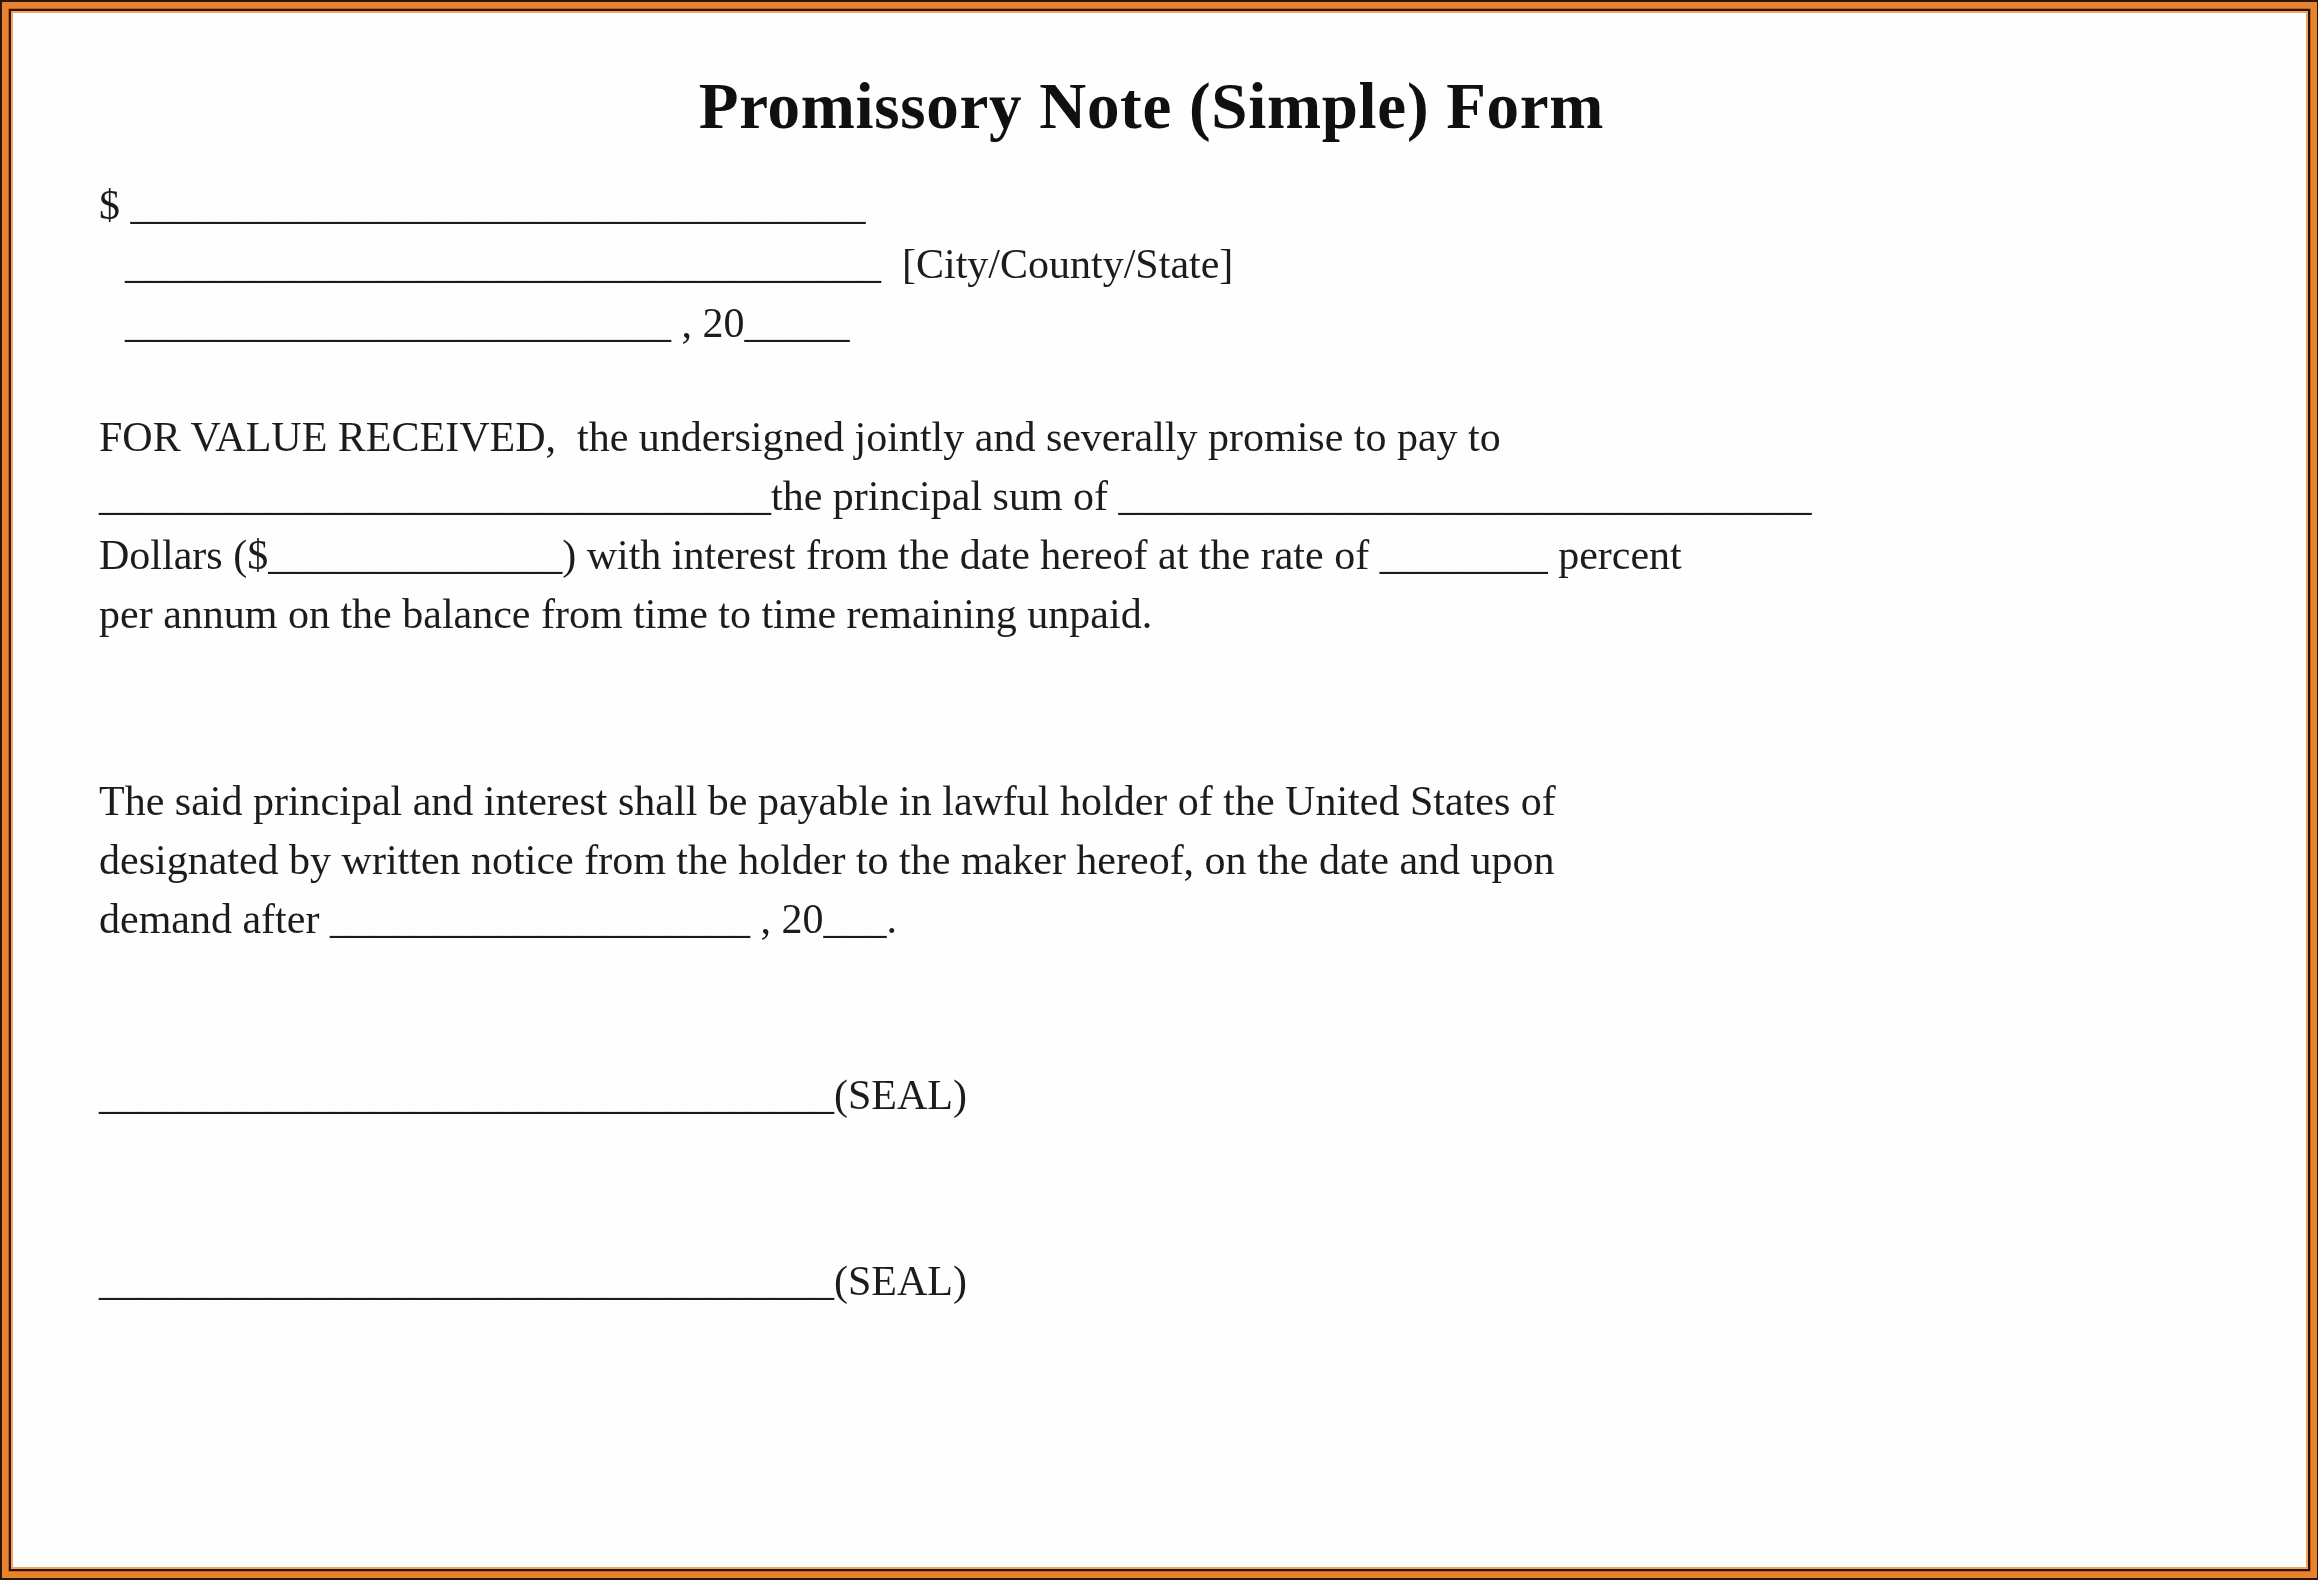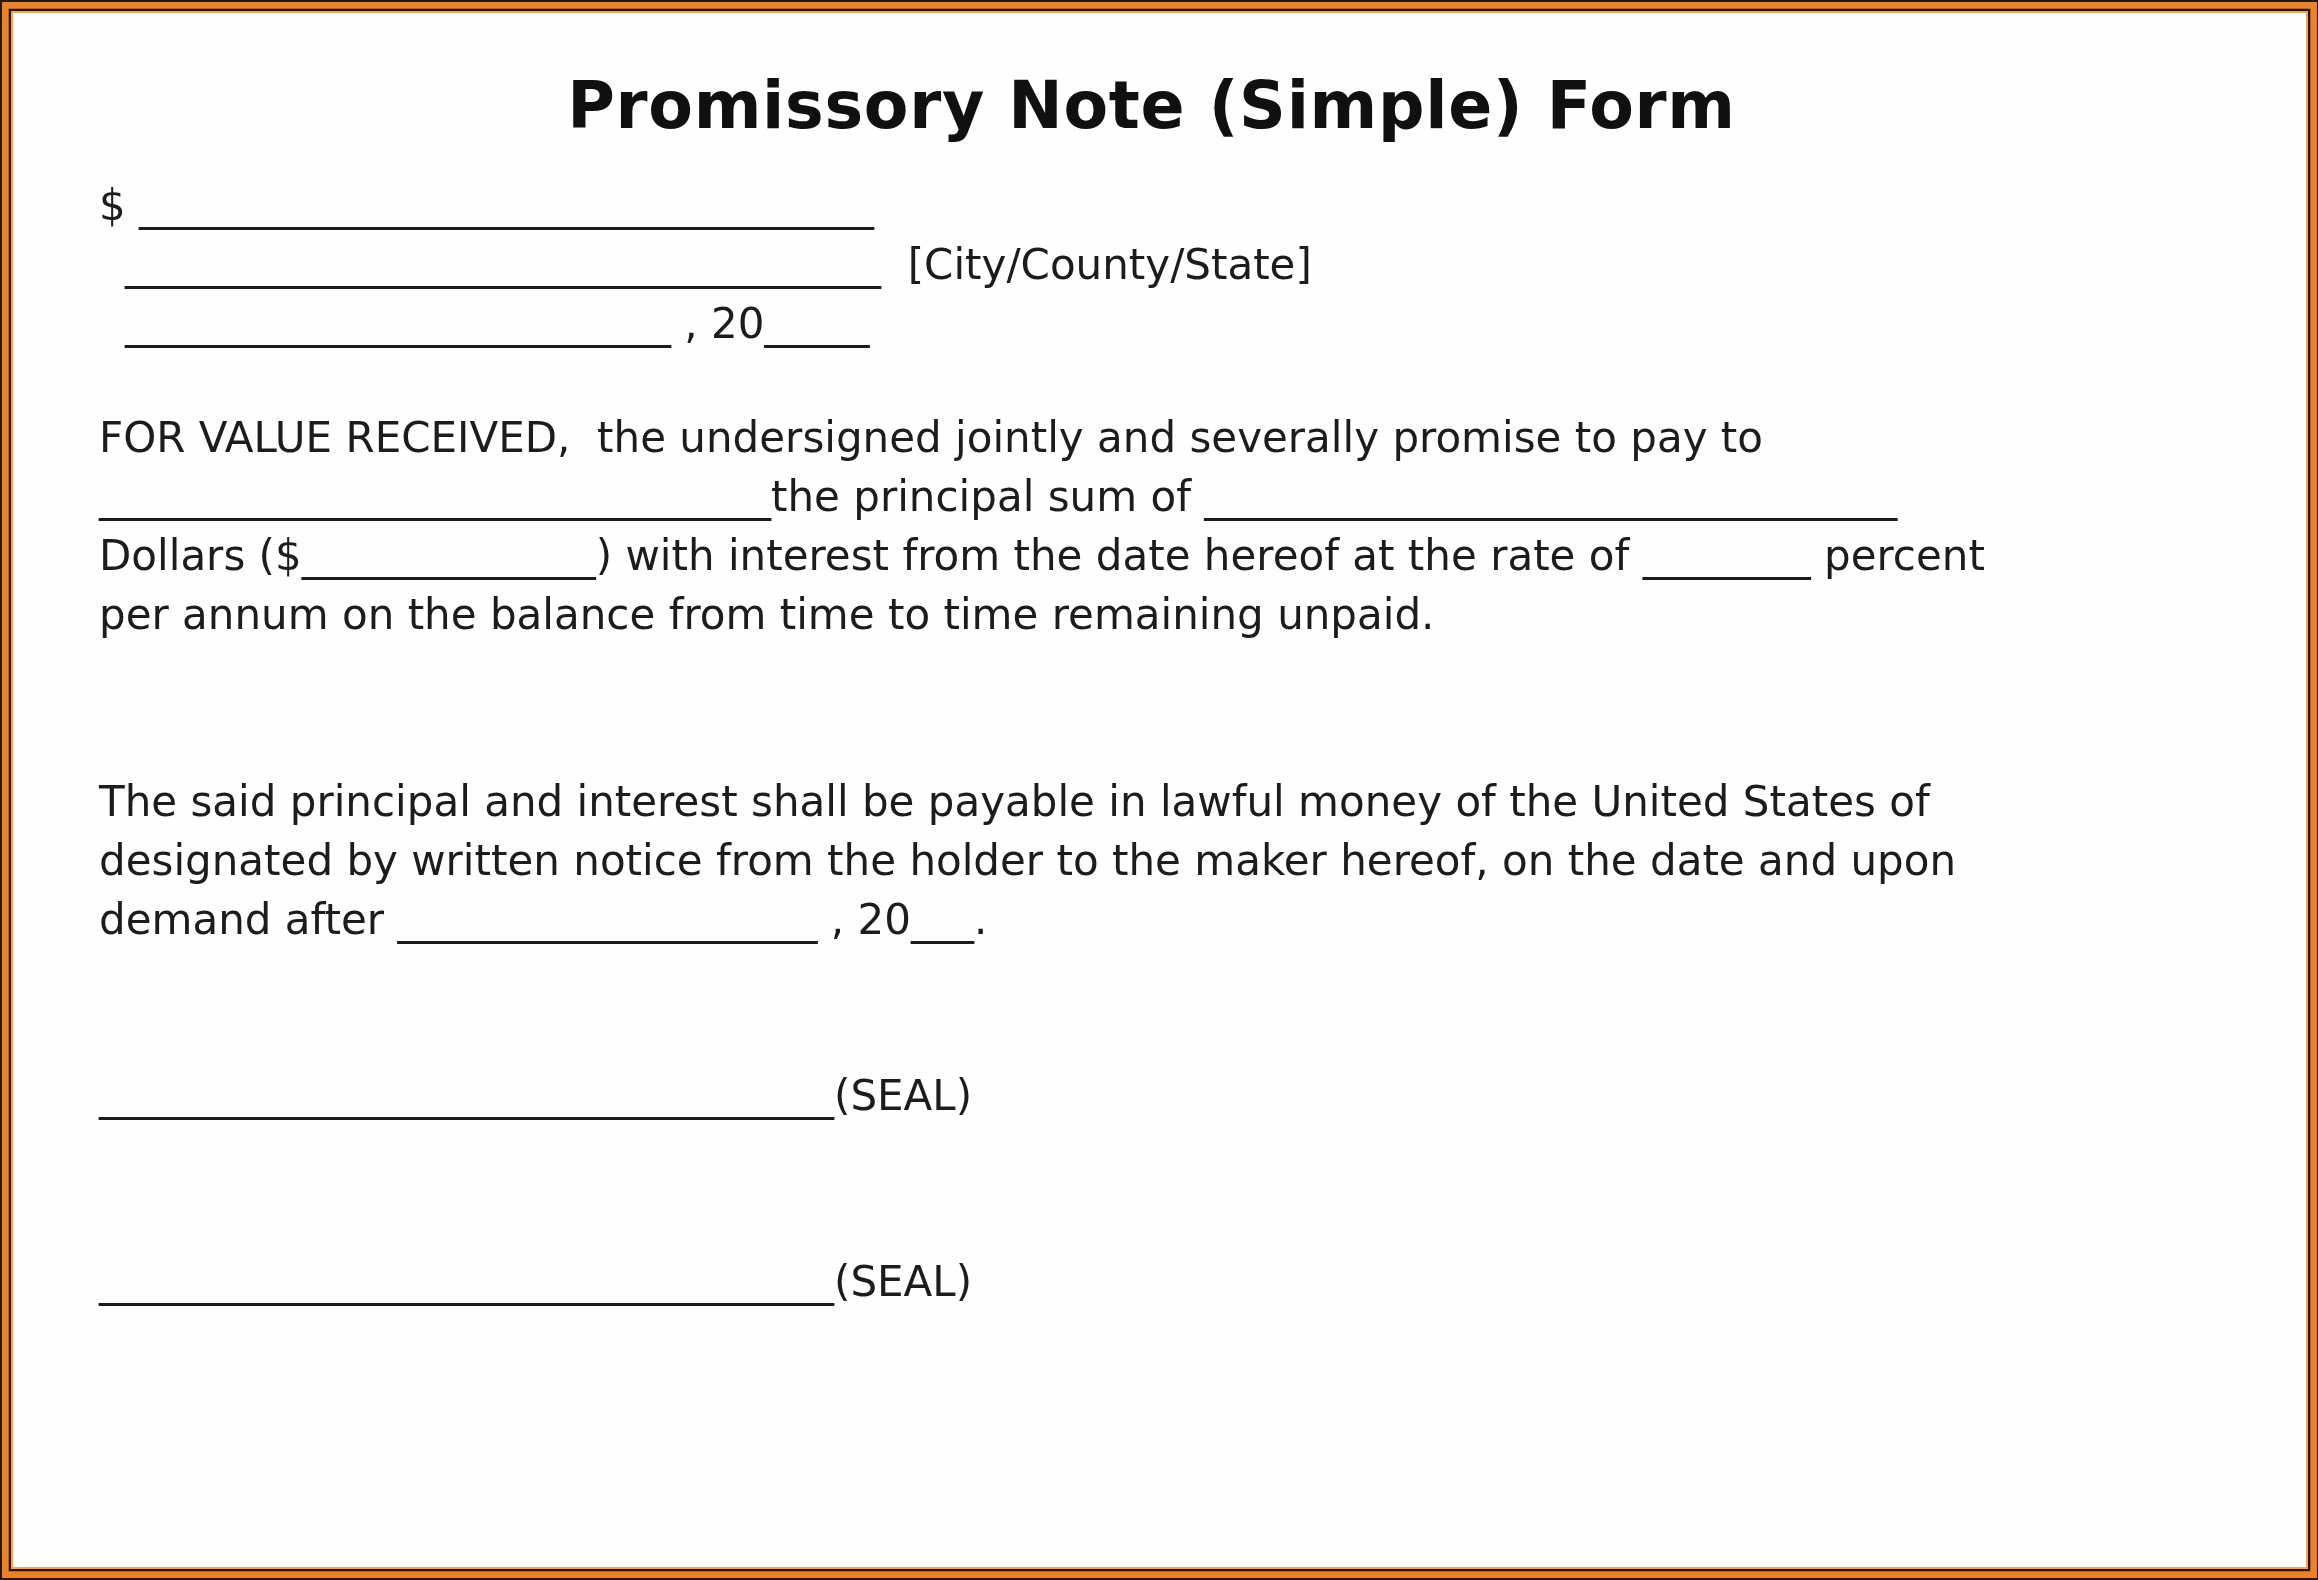--- a/index.html
+++ b/index.html
@@ -20,20 +20,21 @@
     inset: 0;
     box-sizing: border-box;
     background: #fefefe;
     border: 2.2px solid #2b1505;
     box-shadow:
       inset 0 0 0 6.7px  #e8822d,
       inset 0 0 0 9px #2f1405,
       inset 0 0 0 11px #f3a55f;
     overflow: hidden;
     padding: 45px 113px 30px 97px;
+    font-family: Liberation Serif, serif;
   }
   .doc-title {
     margin: 22px 0 0 0;
     text-align: center;
     font-size: 65px;
     line-height: 74px;
     font-weight: bold;
     letter-spacing: 0.7px;
     color: #101010;
   }
@@ -65,21 +66,21 @@
   </div>
 
   <div class="para-1">
     <div class="line">FOR VALUE RECEIVED,  the undersigned jointly and severally promise to pay to</div>
     <div class="line"><span class="blank">________________________________</span><span>the principal sum of </span><span class="blank">_________________________________</span></div>
     <div class="line"><span>Dollars ($</span><span class="blank">______________</span><span>) with interest from the date hereof at the rate of </span><span class="blank">________</span><span> percent</span></div>
     <div class="line">per annum on the balance from time to time remaining unpaid.</div>
   </div>
 
   <div class="para-2">
-    <div class="line">The said principal and interest shall be payable in lawful money of the United States of</div>
+    <div class="line">The said principal and interest shall be payable in lawful holder of the United States of</div>
     <div class="line">designated by written notice from the holder to the maker hereof, on the date and upon</div>
     <div class="line"><span>demand after </span><span class="blank">____________________</span><span> , 20</span><span class="blank">___</span><span>.</span></div>
   </div>
 
   <div class="line sig-row-1"><span class="blank">___________________________________</span><span>(SEAL)</span></div>
 
   <div class="line sig-row-2"><span class="blank">___________________________________</span><span>(SEAL)</span></div>
 
 </div>
 

